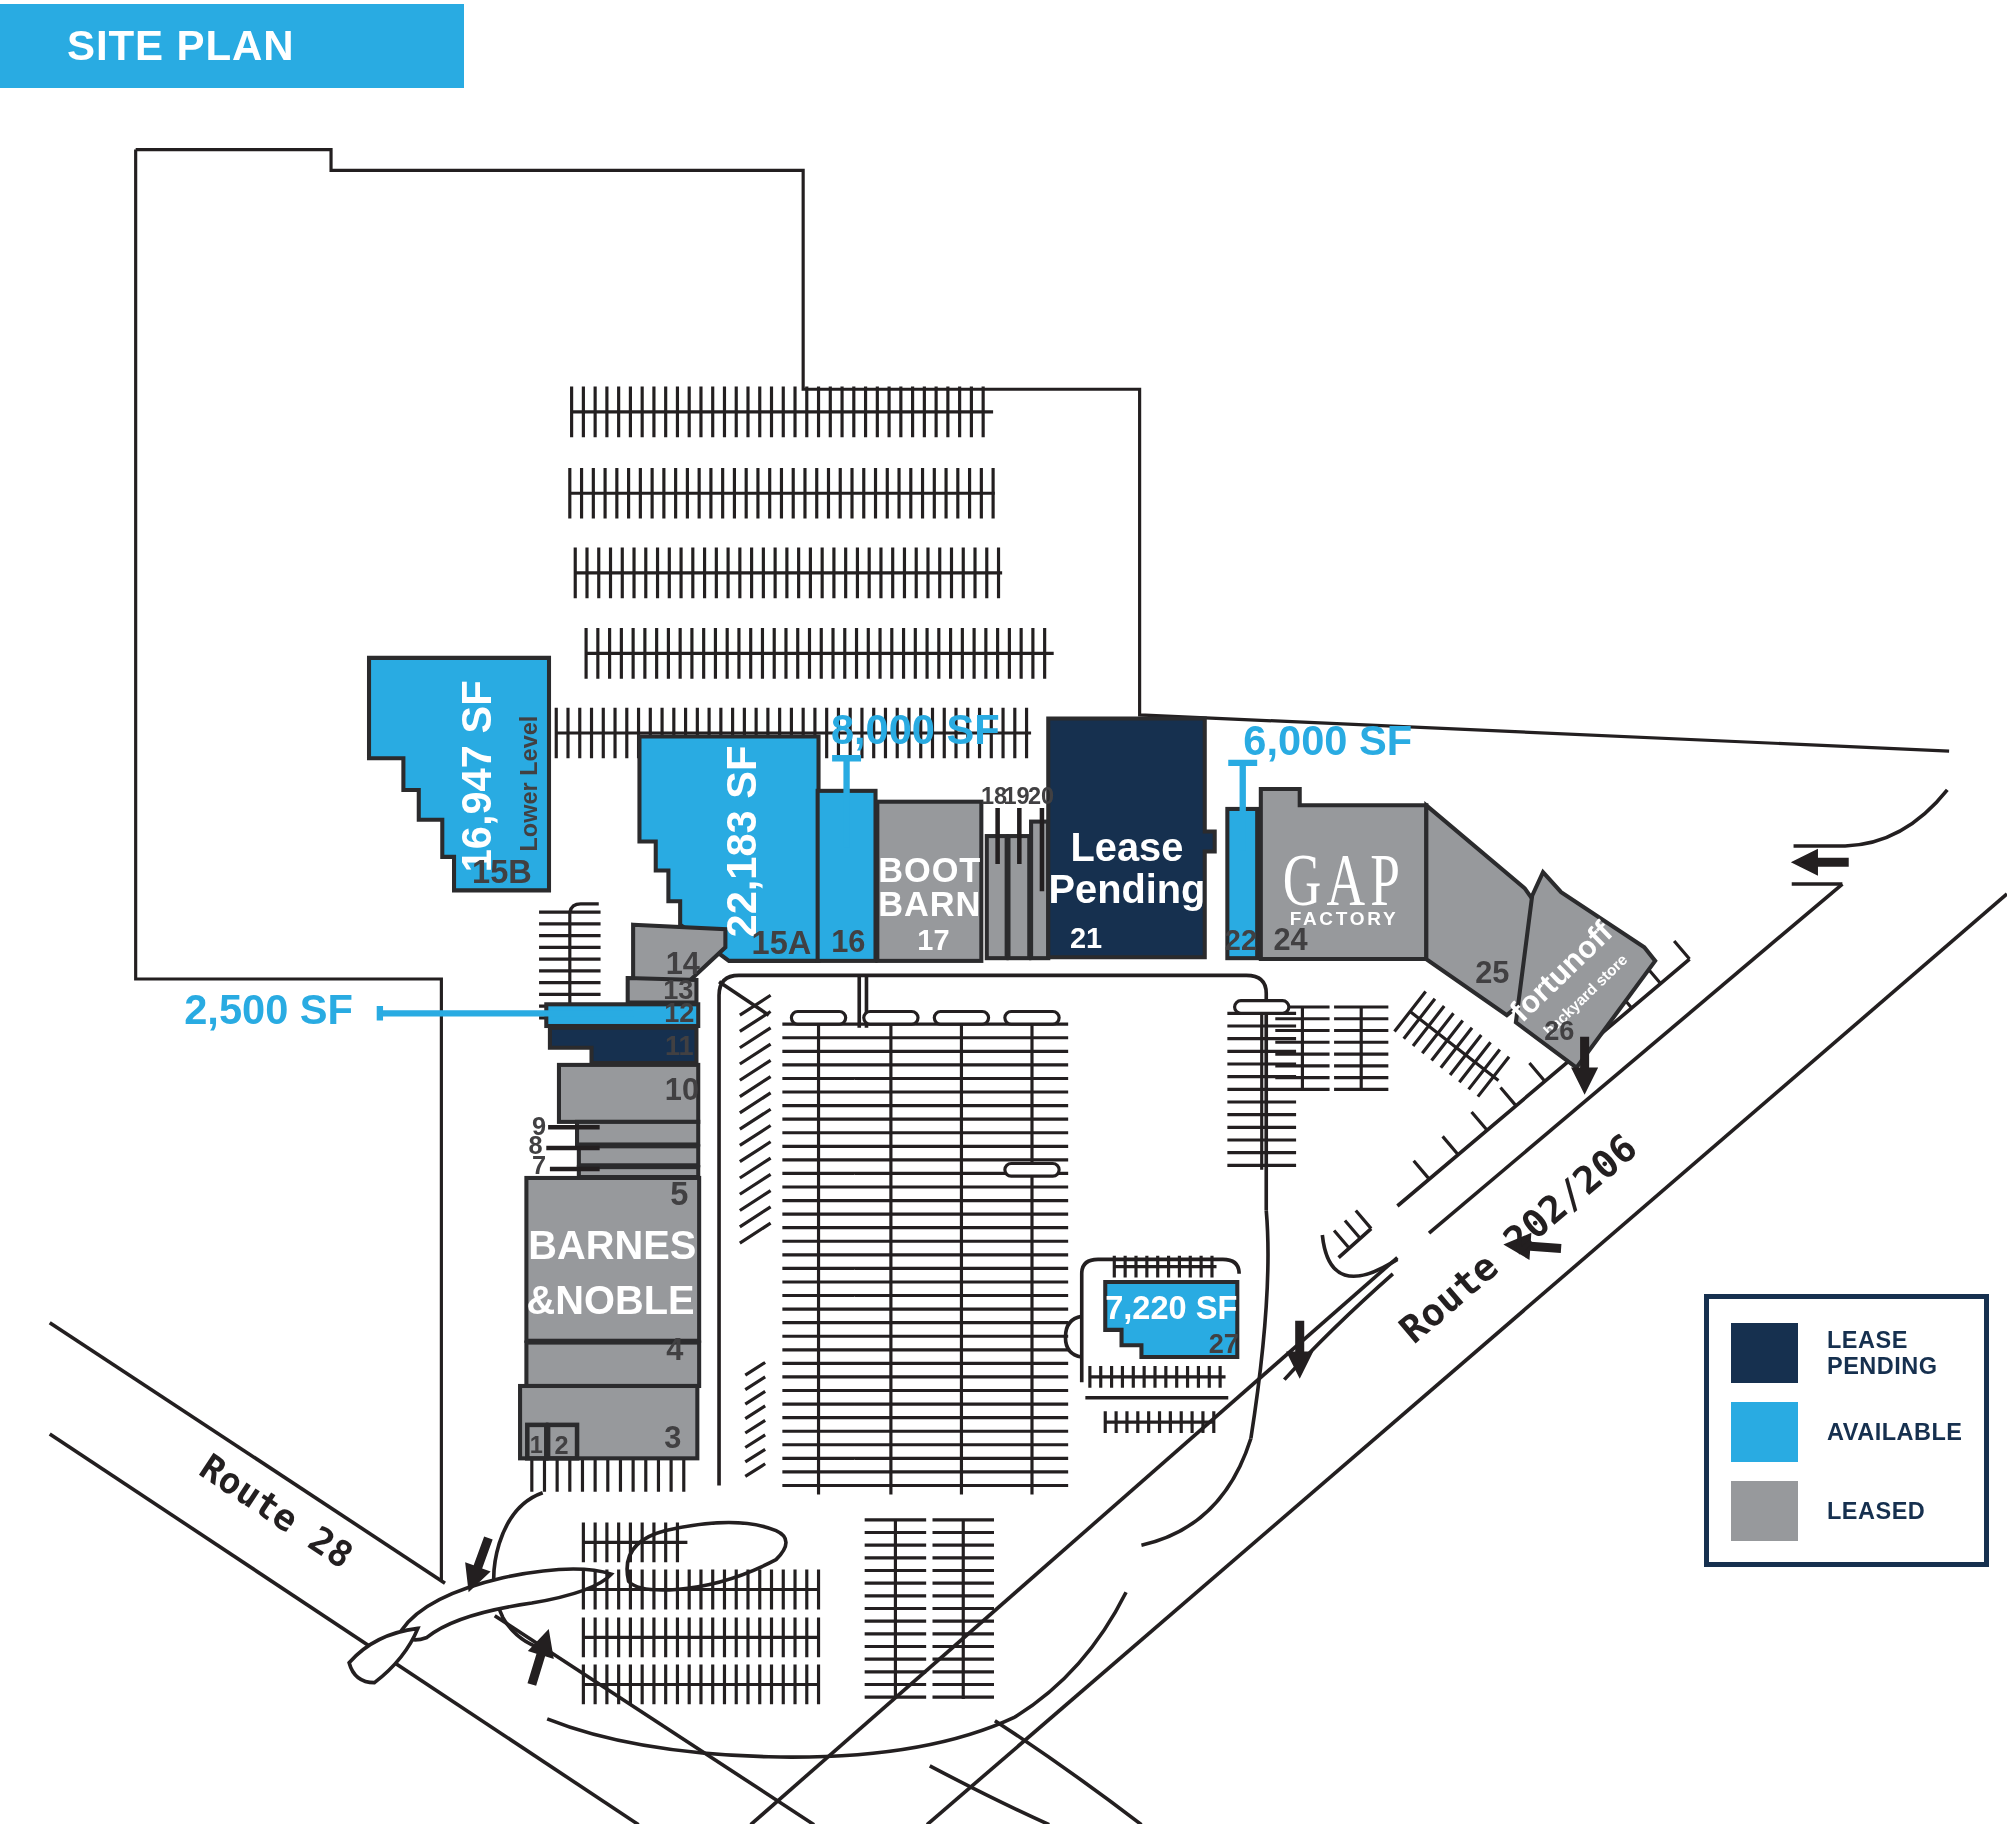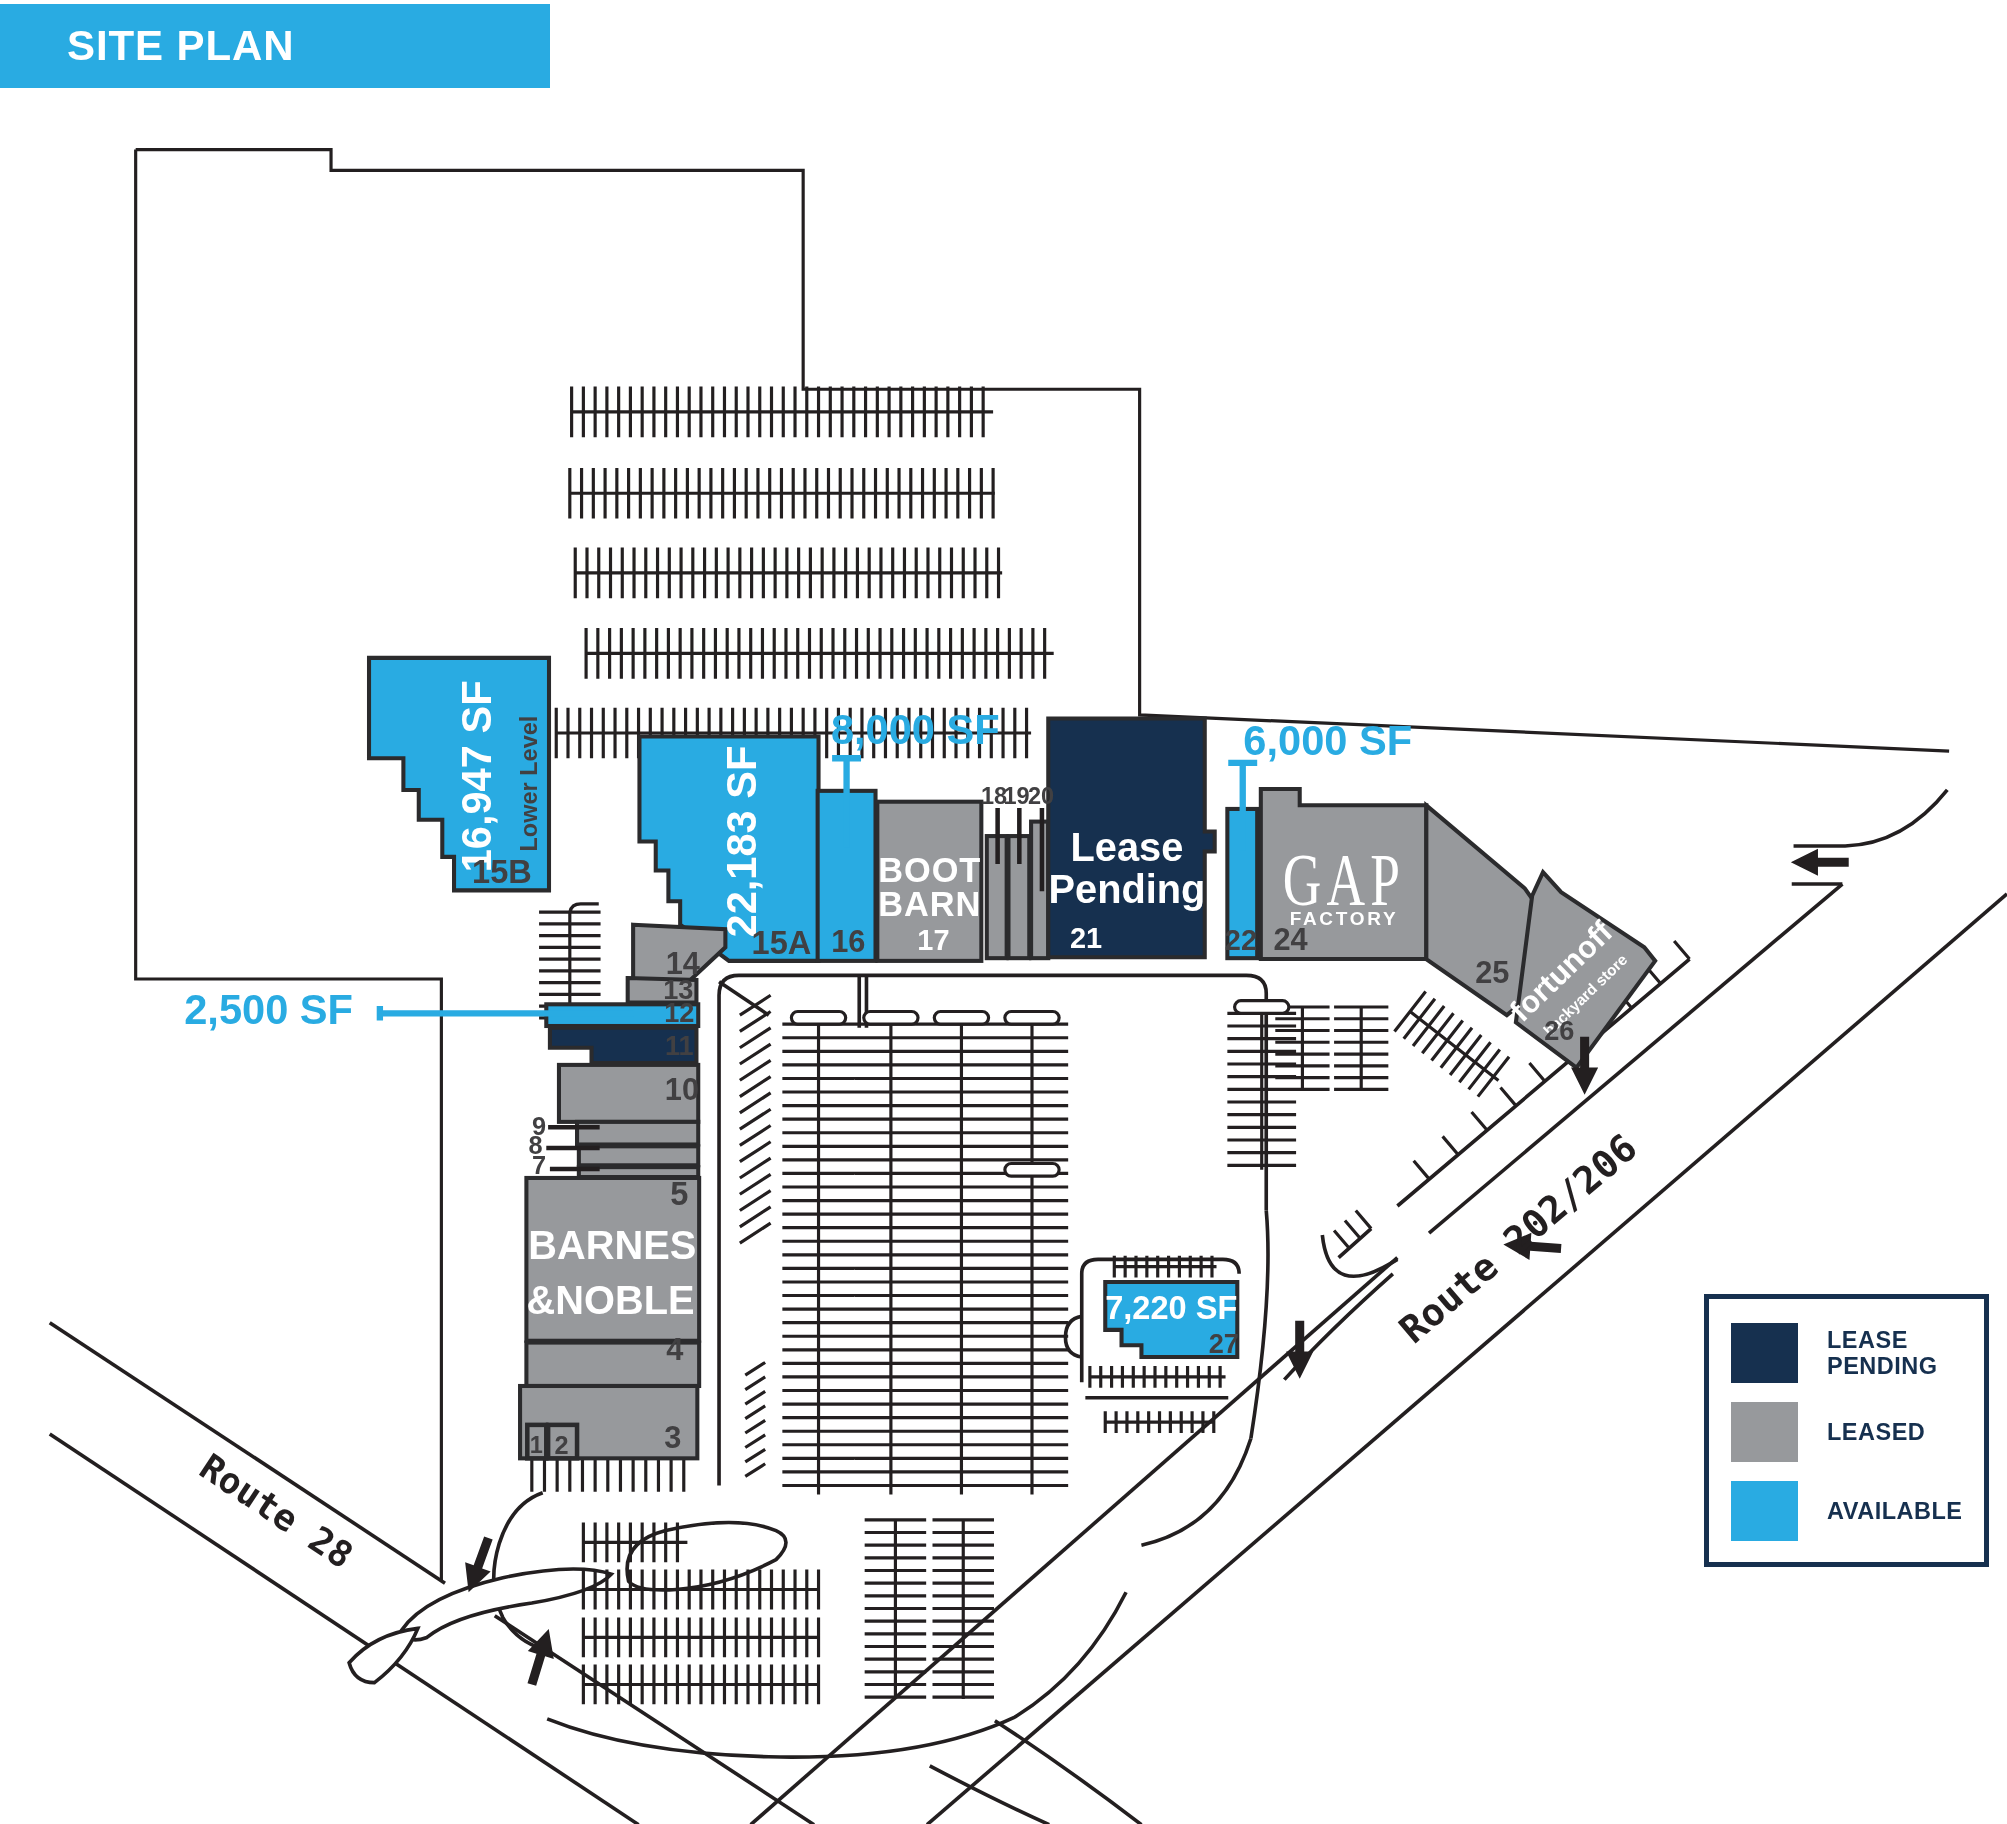--- a/index.html
+++ b/index.html
@@ -1,19 +1,19 @@
 <!DOCTYPE html>
 <html style="font-size:14.5px"><head>
 <meta charset="utf-8">
 <style>
   html,body{margin:0;padding:0;background:#fff;}
   #stage{position:relative;width:2007px;height:1825px;background:#ffffff;overflow:hidden;
          font-family:"Liberation Sans",sans-serif;}
   
-  .hdr{position:absolute;left:0;top:3.6px;width:550px;height:84px;background:#29ABE2;
+  .hdr{position:absolute;left:0;top:3.6px;width:464px;height:84px;background:#29ABE2;
        display:flex;align-items:center;}
   .hdr span{color:#fff;font-weight:bold;font-size:42px;letter-spacing:0.9px;padding-left:67px;}
   
   .legend{position:absolute;left:1704px;top:1294px;width:285px;height:273px;background:#fff;
           border:5.4px solid #16304F;box-sizing:border-box;padding:24.4px 0 0 22px;}
   .lrow{display:flex;align-items:center;margin-bottom:19px;}
   .chip{width:67px;height:60px;flex:0 0 67px;margin-right:29px;}
   .chip.pending{background:#16304F;} .chip.leased{background:#97999C;} .chip.avail{background:#29ABE2;}
   .ltxt{color:#16304F;font-weight:bold;font-size:23.5px;line-height:26px;letter-spacing:0.5px;}
   
@@ -218,23 +218,23 @@
 
   <div class="legend">
     <div class="lrow">
       <div class="chip pending"></div>
       <div class="ltxt">
         <div>LEASE</div>
         <div>PENDING</div>
       </div>
     </div>
     <div class="lrow">
+      <div class="chip avail"></div>
+      <div class="ltxt">AVAILABLE</div>
+    </div>
+    <div class="lrow">
       <div class="chip leased"></div>
       <div class="ltxt">LEASED</div>
     </div>
-    <div class="lrow">
-      <div class="chip avail"></div>
-      <div class="ltxt">AVAILABLE</div>
-    </div>
   </div>
 
 </div>
 
 
 </body></html>

